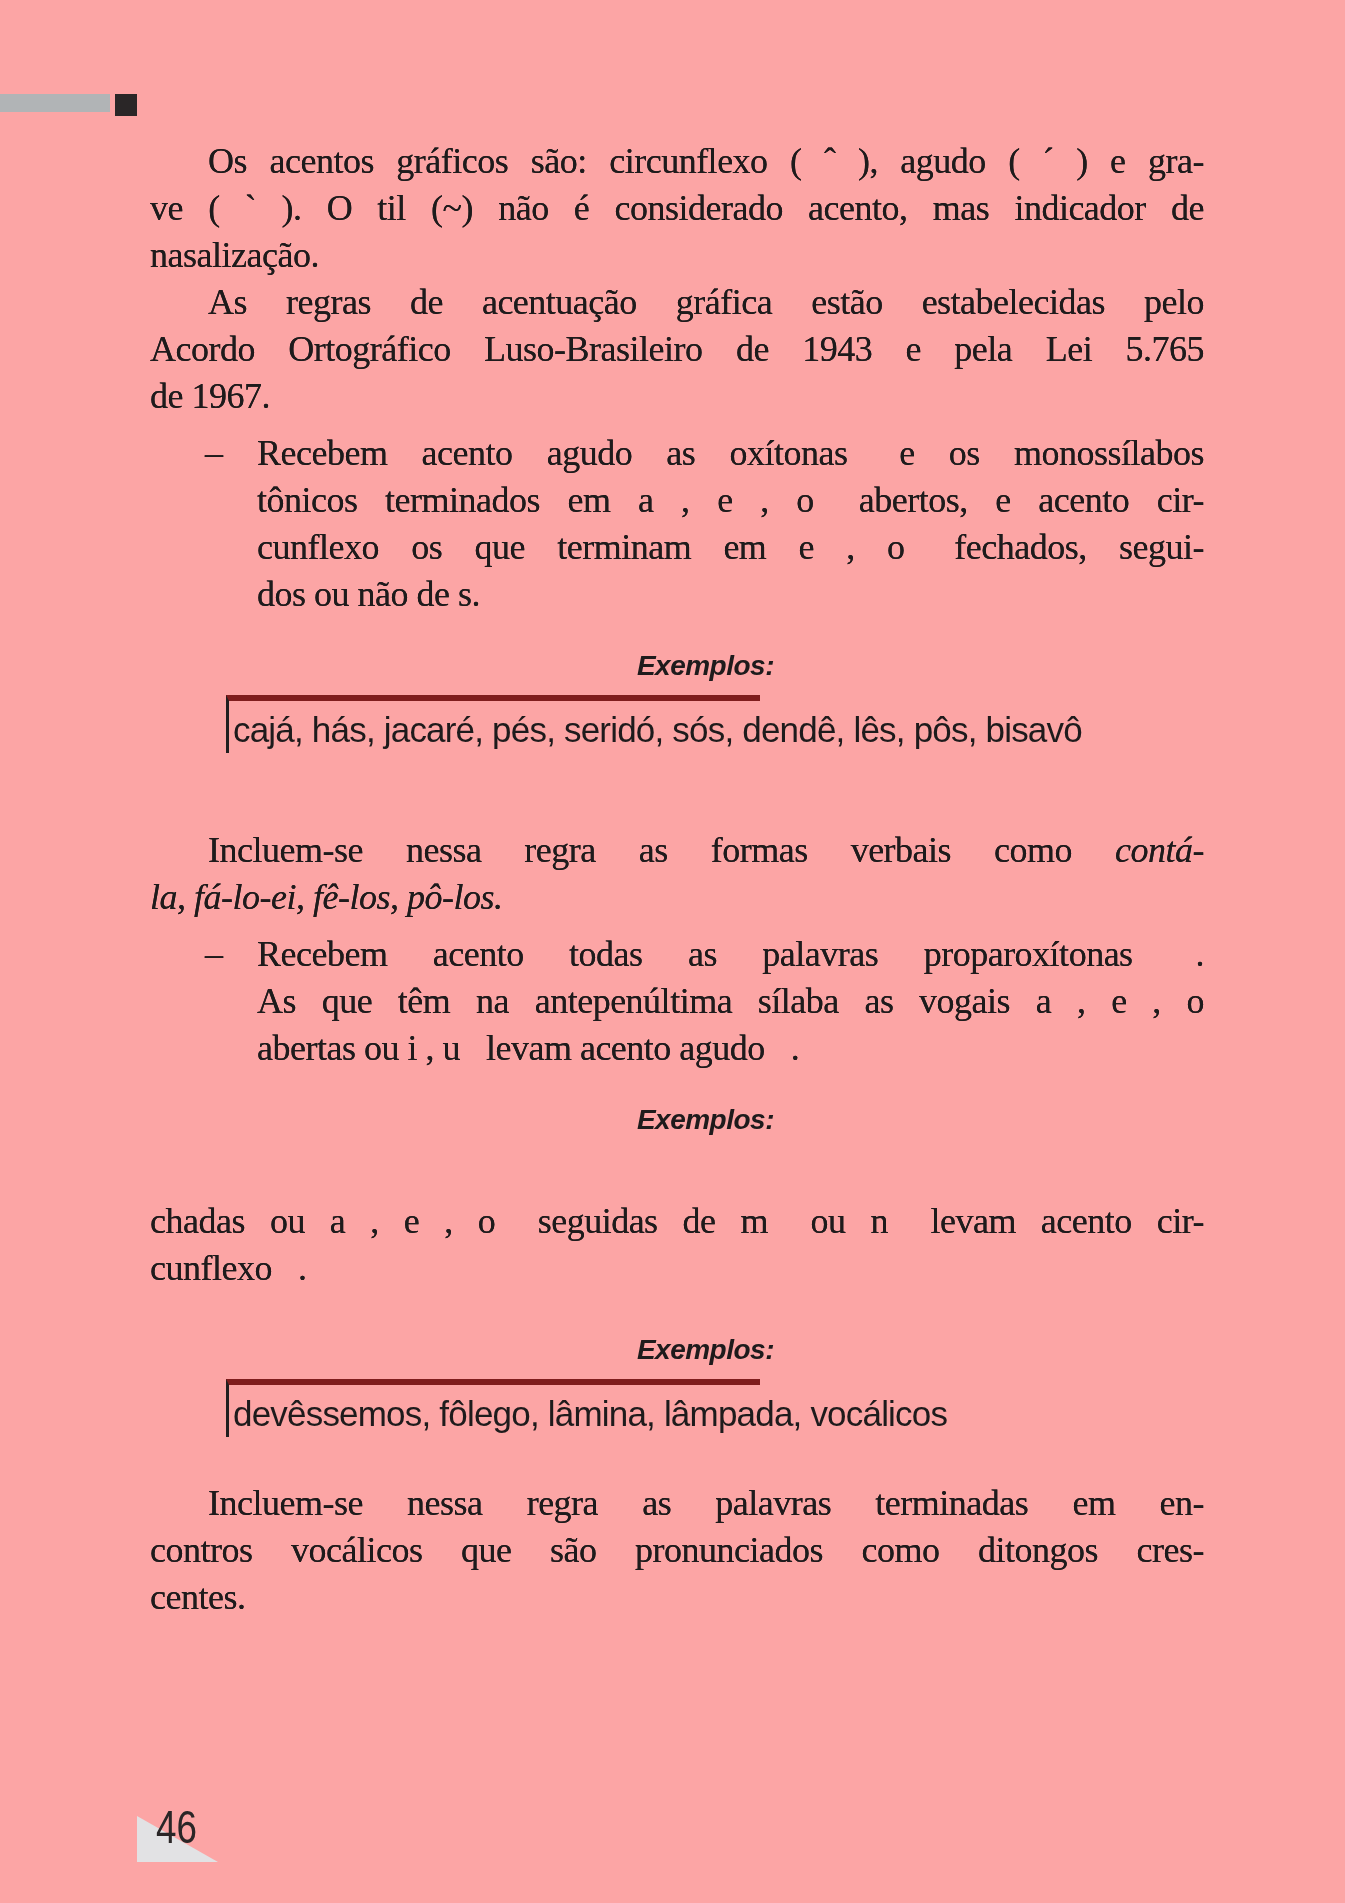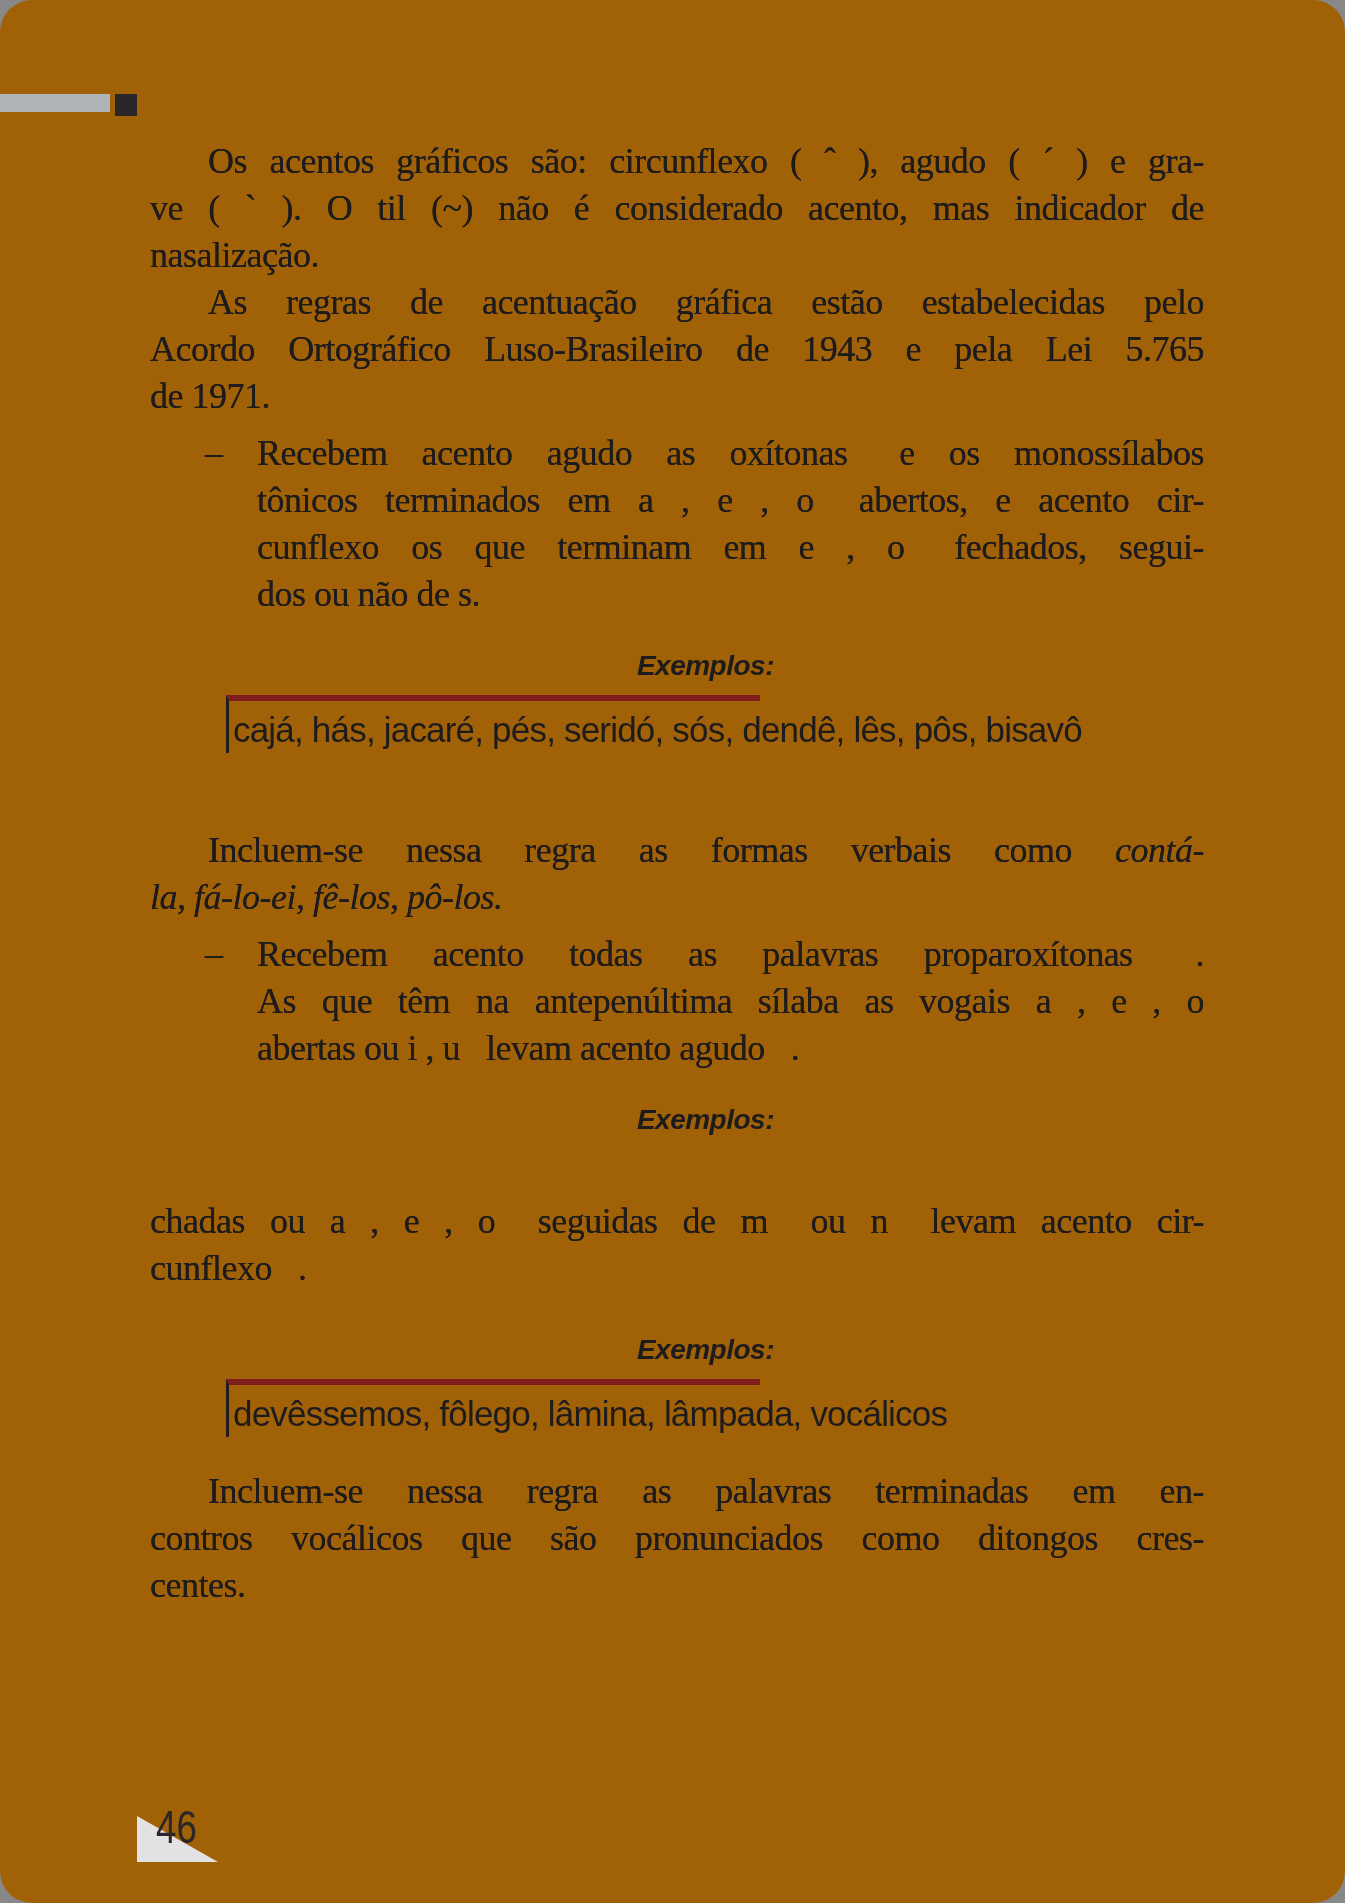--- a/index.html
+++ b/index.html
@@ -1,24 +1,23 @@
 <!DOCTYPE html>
 <html><head>
 <meta charset="utf-8">
 <style>
   html,body{margin:0;padding:0;background:#888;}
   .page{
     position:relative;
     width:1345px;height:1903px;
     margin:0 auto;
-    background:#a16207;
+    background:#fca5a5;
     overflow:hidden;
     font-family:"Liberation Serif", serif;
     color:#1e1b1c;
-    border-radius:32px;
   }
   
   .hdr-bar{position:absolute;left:0;top:94px;width:110px;height:18px;background:#b1b4b6;}
   .hdr-sq{position:absolute;left:115px;top:94px;width:22px;height:22px;background:#2a2627;}
 
   
   .content{
     position:absolute;left:150px;top:138px;width:1054px;
     font-size:36px;line-height:47px;letter-spacing:-0.5px;
     text-shadow:0 0 .5px currentColor;
@@ -44,21 +43,21 @@
     border-top:6px solid #7f1d1d;border-left:3px solid #211e1f;
     padding:8px 0 0 4px;height:44px;
   }
   .ex-items{
     font-family:"Liberation Sans", sans-serif;
     font-size:35px;line-height:42px;letter-spacing:-0.8px;
     white-space:nowrap;text-shadow:none;
   }
   .mt63{margin-top:74px;}
   .mt56{margin-top:56px;}
-  .mt67{margin-top:31px;}
+  .mt67{margin-top:43px;}
 
   
   .pg-tri{
     position:absolute;left:137px;top:1816px;width:0;height:0;
     border-bottom:46px solid #e2e2e4;border-right:81px solid transparent;
   }
   .pg-num{
     position:absolute;left:156px;top:1802px;
     font-family:"Liberation Sans", sans-serif;
     font-size:46px;line-height:50px;color:#2a2627;
@@ -77,21 +76,21 @@
 
     <div class="para">
       <div class="line j ind">Os acentos gráficos são: circunflexo ( ˆ ), agudo ( ´ ) e gra-</div>
       <div class="line j">ve ( ` ). O til (~) não é considerado acento, mas indicador de</div>
       <div class="line">nasalização.</div>
     </div>
 
     <div class="para">
       <div class="line j ind">As regras de acentuação gráfica estão estabelecidas pelo</div>
       <div class="line j">Acordo Ortográfico Luso-Brasileiro de 1943 e pela Lei 5.765</div>
-      <div class="line">de 1971.</div>
+      <div class="line">de 1967.</div>
     </div>
 
     <div class="bullet">
       <span class="dash">–</span>
       <div class="line j">Recebem acento agudo as oxítonas  e os monossílabos</div>
       <div class="line j">tônicos terminados em a , e , o  abertos, e acento cir-</div>
       <div class="line j">cunflexo os que terminam em e , o  fechados, segui-</div>
       <div class="line">dos ou não de s.</div>
     </div>
 

